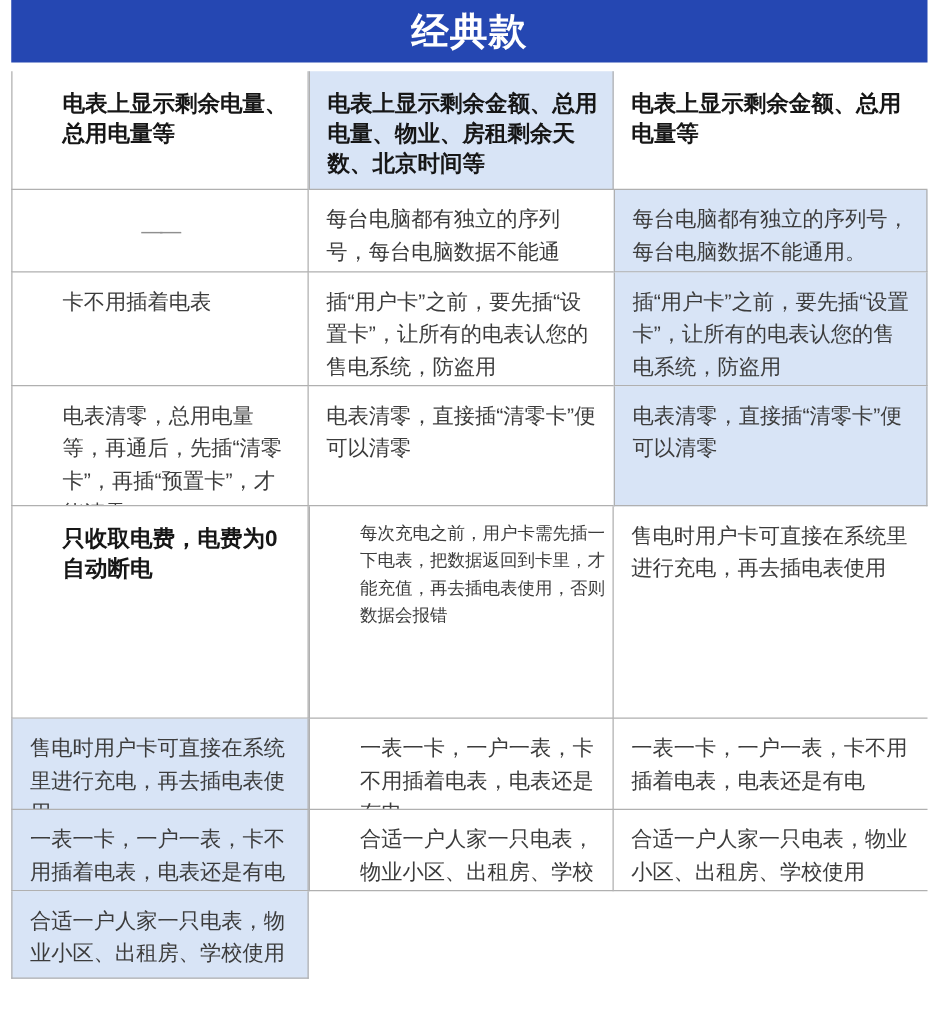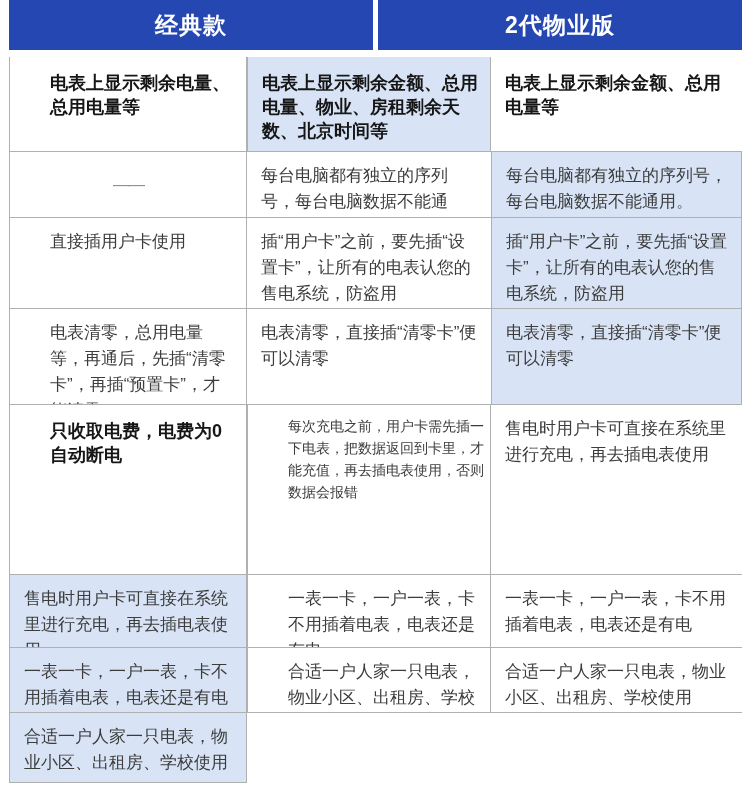--- a/index.html
+++ b/index.html
@@ -11,21 +11,21 @@
     overflow:hidden;
   }
   .wrap{position:absolute;left:9px;top:0;width:733px;}
   
   .header-row{display:flex;gap:5px;height:50px;margin-bottom:7px;}
   .header-cell{
     flex:1;
     background:var(--header-bg,#2547b2);
     color:var(--header-text,#ffffff);
     display:flex;align-items:center;justify-content:center;
-    font-size:23px;font-weight:700;letter-spacing:1px;
+    font-size:30px;font-weight:700;letter-spacing:1px;
   }
   
   .body-grid{
     display:grid;
     grid-template-columns:238px 244px 251px;
     grid-template-rows:95px 66px 91px 96px 170px 73px 65px 70px;
   }
   .cell{
     box-sizing:border-box;
     padding:11px 12px 0 14px;
@@ -49,34 +49,33 @@
   }
 </style>
 </head>
 <body>
 
 <div class="page">
   <div class="wrap">
 
     <div class="header-row">
       <div class="header-cell">经典款</div>
-      <div class="header-cell">2代物业版</div>
     </div>
 
     <div class="body-grid">
 
       <div class="cell c1 b">电表上显示剩余电量、总用电量等</div>
       <div class="cell c3 b">电表上显示剩余金额、总用电量、物业、房租剩余天数、北京时间等</div>
       <div class="cell c2 b">电表上显示剩余金额、总用电量等</div>
 
       <div class="cell c1 dash">——</div>
       <div class="cell c2">每台电脑都有独立的序列号，每台电脑数据不能通用。</div>
       <div class="cell c3">每台电脑都有独立的序列号，每台电脑数据不能通用。</div>
 
-      <div class="cell c1">直接插用户卡使用</div>
+      <div class="cell c1">卡不用插着电表</div>
       <div class="cell c2">插“用户卡”之前，要先插“设置卡”，让所有的电表认您的售电系统，防盗用</div>
       <div class="cell c3">插“用户卡”之前，要先插“设置卡”，让所有的电表认您的售电系统，防盗用</div>
 
       <div class="cell c1">电表清零，总用电量等，再通后，先插“清零卡”，再插“预置卡”，才能清零</div>
       <div class="cell c2">电表清零，直接插“清零卡”便可以清零</div>
       <div class="cell c3">电表清零，直接插“清零卡”便可以清零</div>
 
       <div class="cell c1 b">只收取电费，电费为0自动断电</div>
 
       <div class="cell c1 small">每次充电之前，用户卡需先插一下电表，把数据返回到卡里，才能充值，再去插电表使用，否则数据会报错</div>

